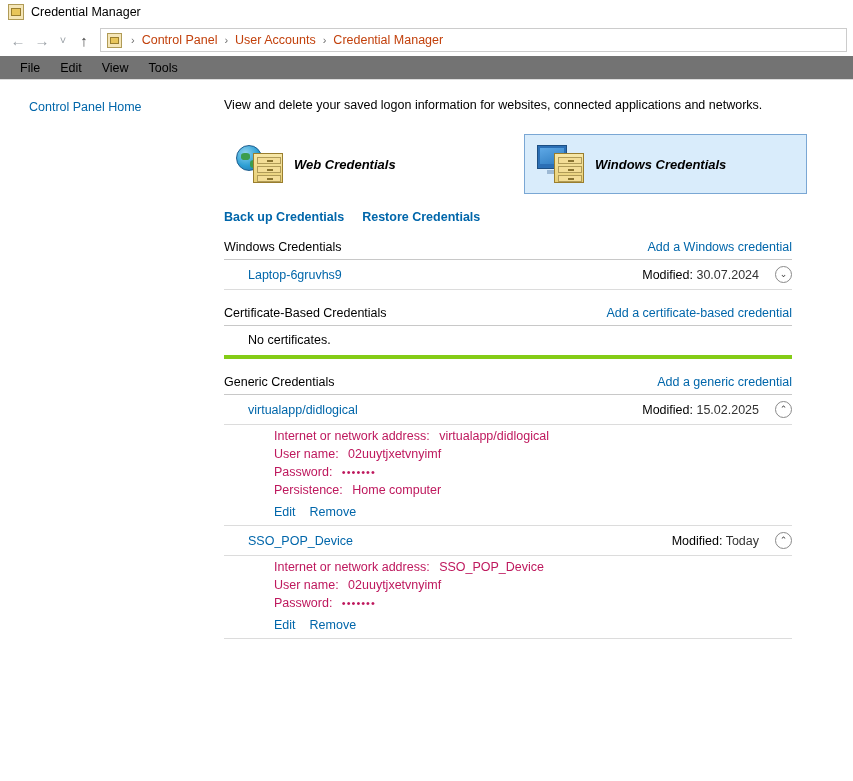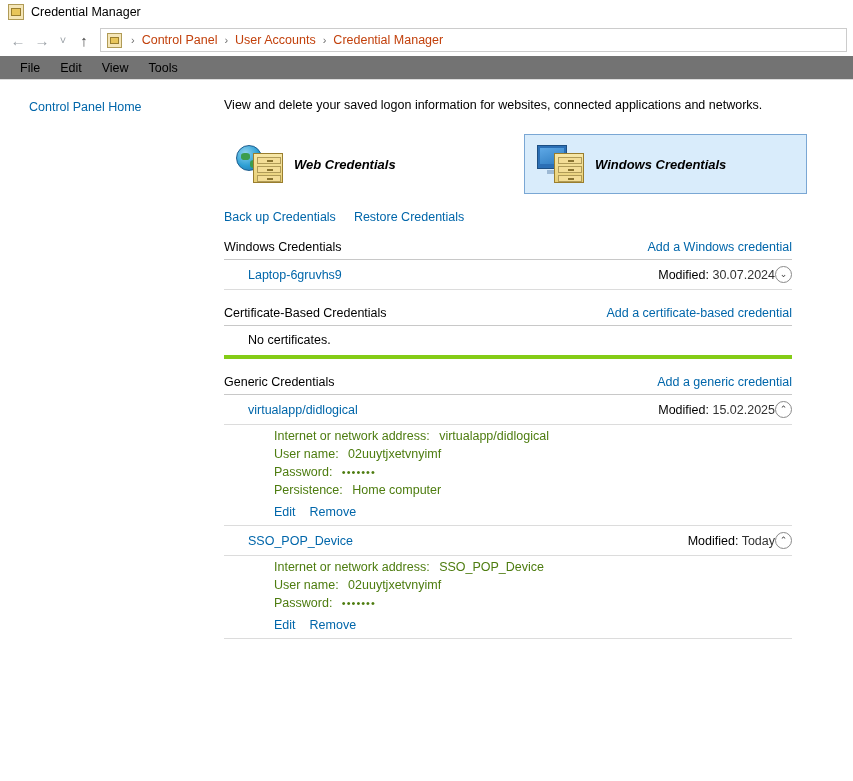--- a/index.html
+++ b/index.html
@@ -239,20 +239,21 @@
     position: absolute; left: 9px; top: 2px;
     width: 6px; height: 2px;
     background: #8a7430;
   }
 
   
   .actions {
     margin: 14px 0 16px 0;
     display: flex;
     gap: 18px;
+    font-weight: bold;
   }
   a.lnk {
     color: #0066aa;
     font-size: 12.5px;
     text-decoration: none;
     cursor: pointer;
   }
 
   
   .section {
@@ -273,21 +274,21 @@
   .cred-row {
     display: flex;
     justify-content: space-between;
     align-items: center;
     border-bottom: 1px solid #dcdcdc;
     padding: 6px 0 6px 24px;
   }
   .cred-row .right {
     display: flex;
     align-items: center;
-    gap: 0;
+    gap: 16px;
   }
   .modified {
     font-size: 12.5px;
     color: #333;
   }
   .modified .lbl { color: #000; }
   .chev {
     width: 17px; height: 17px;
     border-radius: 50%;
     border: 1px solid #8a8a8a;
@@ -305,21 +306,21 @@
     border-bottom: 4px solid #84cc16;
     color: #000;
   }
   .details {
     padding: 2px 0 6px 50px;
     border-bottom: 1px solid #dcdcdc;
   }
   .details .drow {
     font-size: 12.5px;
     padding: 2px 0;
-    color: #4d7c0f;
+    color: #be185d;
   }
   .details .dlabel { display: inline-block; }
   .details .dval { margin-left: 6px; }
   .details .dots { letter-spacing: 1px; font-size: 11px; }
   .details .editrow {
     margin-top: 6px;
     display: flex;
     gap: 14px;
   }
   .spacer-16 { height: 16px; }

